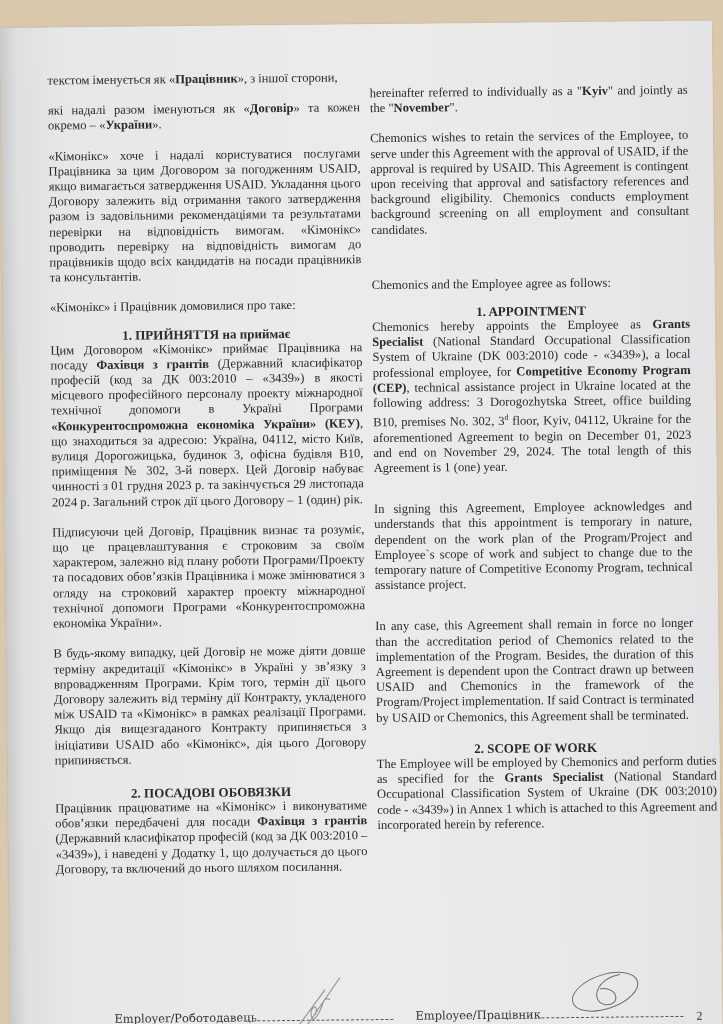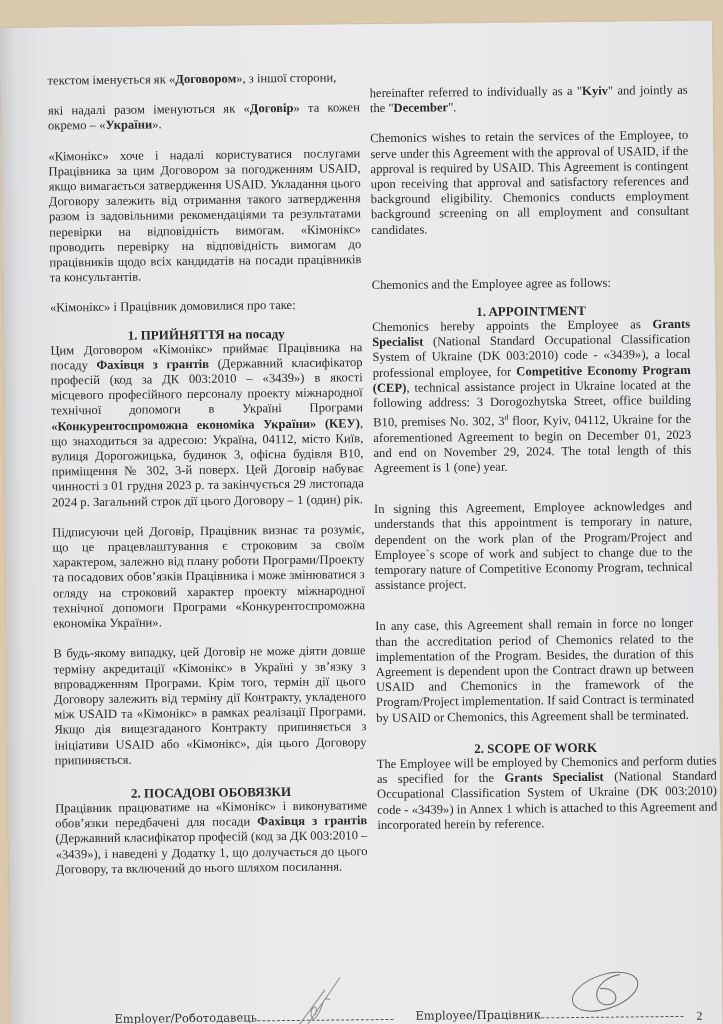--- a/index.html
+++ b/index.html
@@ -28,44 +28,44 @@
   .pnum { position:absolute; left:686px; top:988px; font-size:12px; }
   .scribble { position:absolute; pointer-events:none; }
 </style>
 </head>
 <body>
 
 <div class="page">
 
   <div class="col left">
     <p>
-      <span>текстом іменується як «</span><b>Договором</b><span>», з іншої сторони,</span>
+      <span>текстом іменується як «</span><b>Працівник</b><span>», з іншої сторони,</span>
     </p>
     <p style="margin-top:8px;">
       <span>які надалі разом іменуються як «</span><b>Договір</b><span>» та кожен окремо – «</span><b>України</b><span>».</span>
     </p>
     <p>«Кімонікс» хоче і надалі користуватися послугами Працівника за цим Договором за погодженням USAID, якщо вимагається затвердження USAID. Укладання цього Договору залежить від отримання такого затвердження разом із задовільними рекомендаціями та результатами перевірки на відповідність вимогам. «Кімонікс» проводить перевірку на відповідність вимогам до працівників щодо всіх кандидатів на посади працівників та консультантів.</p>
     <p style="margin-bottom:12px;">«Кімонікс» і Працівник домовилися про таке:</p>
 
-    <h2><span>1. ПРИЙНЯТТЯ</span><span> на посаду</span></h2>
+    <h2><span>1. ПРИЙНЯТТЯ</span><span> на приймає</span></h2>
     <p>
       <span>Цим Договором «Кімонікс» приймає Працівника на посаду </span><b>Фахівця з грантів</b><span> (Державний класифікатор професій (код за ДК 003:2010 – «3439») в якості місцевого професійного персоналу проекту міжнародної технічної допомоги в Україні Програми </span><b>«Конкурентоспроможна економіка України» (КЕУ)</b><span>, що знаходиться за адресою: Україна, 04112, місто Київ, вулиця Дорогожицька, будинок 3, офісна будівля B10, приміщення № 302, 3-й поверх. Цей Договір набуває чинності з 01 грудня 2023 р. та закінчується 29 листопада 2024 р. Загальний строк дії цього Договору – 1 (один) рік.</span>
     </p>
     <p>Підписуючи цей Договір, Працівник визнає та розуміє, що це працевлаштування є строковим за своїм характером, залежно від плану роботи Програми/Проекту та посадових обов’язків Працівника і може змінюватися з огляду на строковий характер проекту міжнародної технічної допомоги Програми «Конкурентоспроможна економіка України».</p>
     <p style="margin-bottom:18px;">В будь-якому випадку, цей Договір не може діяти довше терміну акредитації «Кімонікс» в Україні у зв’язку з впровадженням Програми. Крім того, термін дії цього Договору залежить від терміну дії Контракту, укладеного між USAID та «Кімонікс» в рамках реалізації Програми. Якщо дія вищезгаданого Контракту припиняється з ініціативи USAID або «Кімонікс», дія цього Договору припиняється.</p>
 
     <h2>2. ПОСАДОВІ ОБОВЯЗКИ</h2>
     <p>
       <span>Працівник працюватиме на «Кімонікс» і виконуватиме обов’язки передбачені для посади </span><b>Фахівця з грантів</b><span> (Державний класифікатор професій (код за ДК 003:2010 – «3439»), і наведені у Додатку 1, що долучається до цього Договору, та включений до нього шляхом посилання.</span>
     </p>
   </div>
 
   <div class="col right">
     <p>
-      <span>hereinafter referred to individually as a "</span><b>Kyiv</b><span>" and jointly as the "</span><b>December</b><span>".</span>
+      <span>hereinafter referred to individually as a "</span><b>Kyiv</b><span>" and jointly as the "</span><b>November</b><span>".</span>
     </p>
     <p style="margin-bottom:40px;">Chemonics wishes to retain the services of the Employee, to serve under this Agreement with the approval of USAID, if the approval is required by USAID. This Agreement is contingent upon receiving that approval and satisfactory references and background eligibility. Chemonics conducts employment background screening on all employment and consultant candidates.</p>
     <p style="margin-bottom:12px;">Chemonics and the Employee agree as follows:</p>
 
     <h2>1. APPOINTMENT</h2>
     <p style="margin-bottom:26px;">
       <span>Chemonics hereby appoints the Employee as </span><b>Grants Specialist</b><span> (National Standard Occupational Classification System of Ukraine (DK 003:2010) code - «3439»), a local professional employee, for </span><b>Competitive Economy Program (CEP)</b><span>, technical assistance project in Ukraine located at the following address: 3 Dorogozhytska Street, office building B10, premises No. 302, 3</span><sup style="font-size:8px;">d</sup><span> floor, Kyiv, 04112, Ukraine for the aforementioned Agreement to begin on December 01, 2023 and end on November 29, 2024. The total length of this Agreement is 1 (one) year.</span>
     </p>
     <p style="margin-bottom:26px;">In signing this Agreement, Employee acknowledges and understands that this appointment is temporary in nature, dependent on the work plan of the Program/Project and Employee`s scope of work and subject to change due to the temporary nature of Competitive Economy Program, technical assistance project.</p>
     <p style="margin-bottom:16px;">In any case, this Agreement shall remain in force no longer than the accreditation period of Chemonics related to the implementation of the Program. Besides, the duration of this Agreement is dependent upon the Contract drawn up between USAID and Chemonics in the framework of the Program/Project implementation. If said Contract is terminated by USAID or Chemonics, this Agreement shall be terminated.</p>

